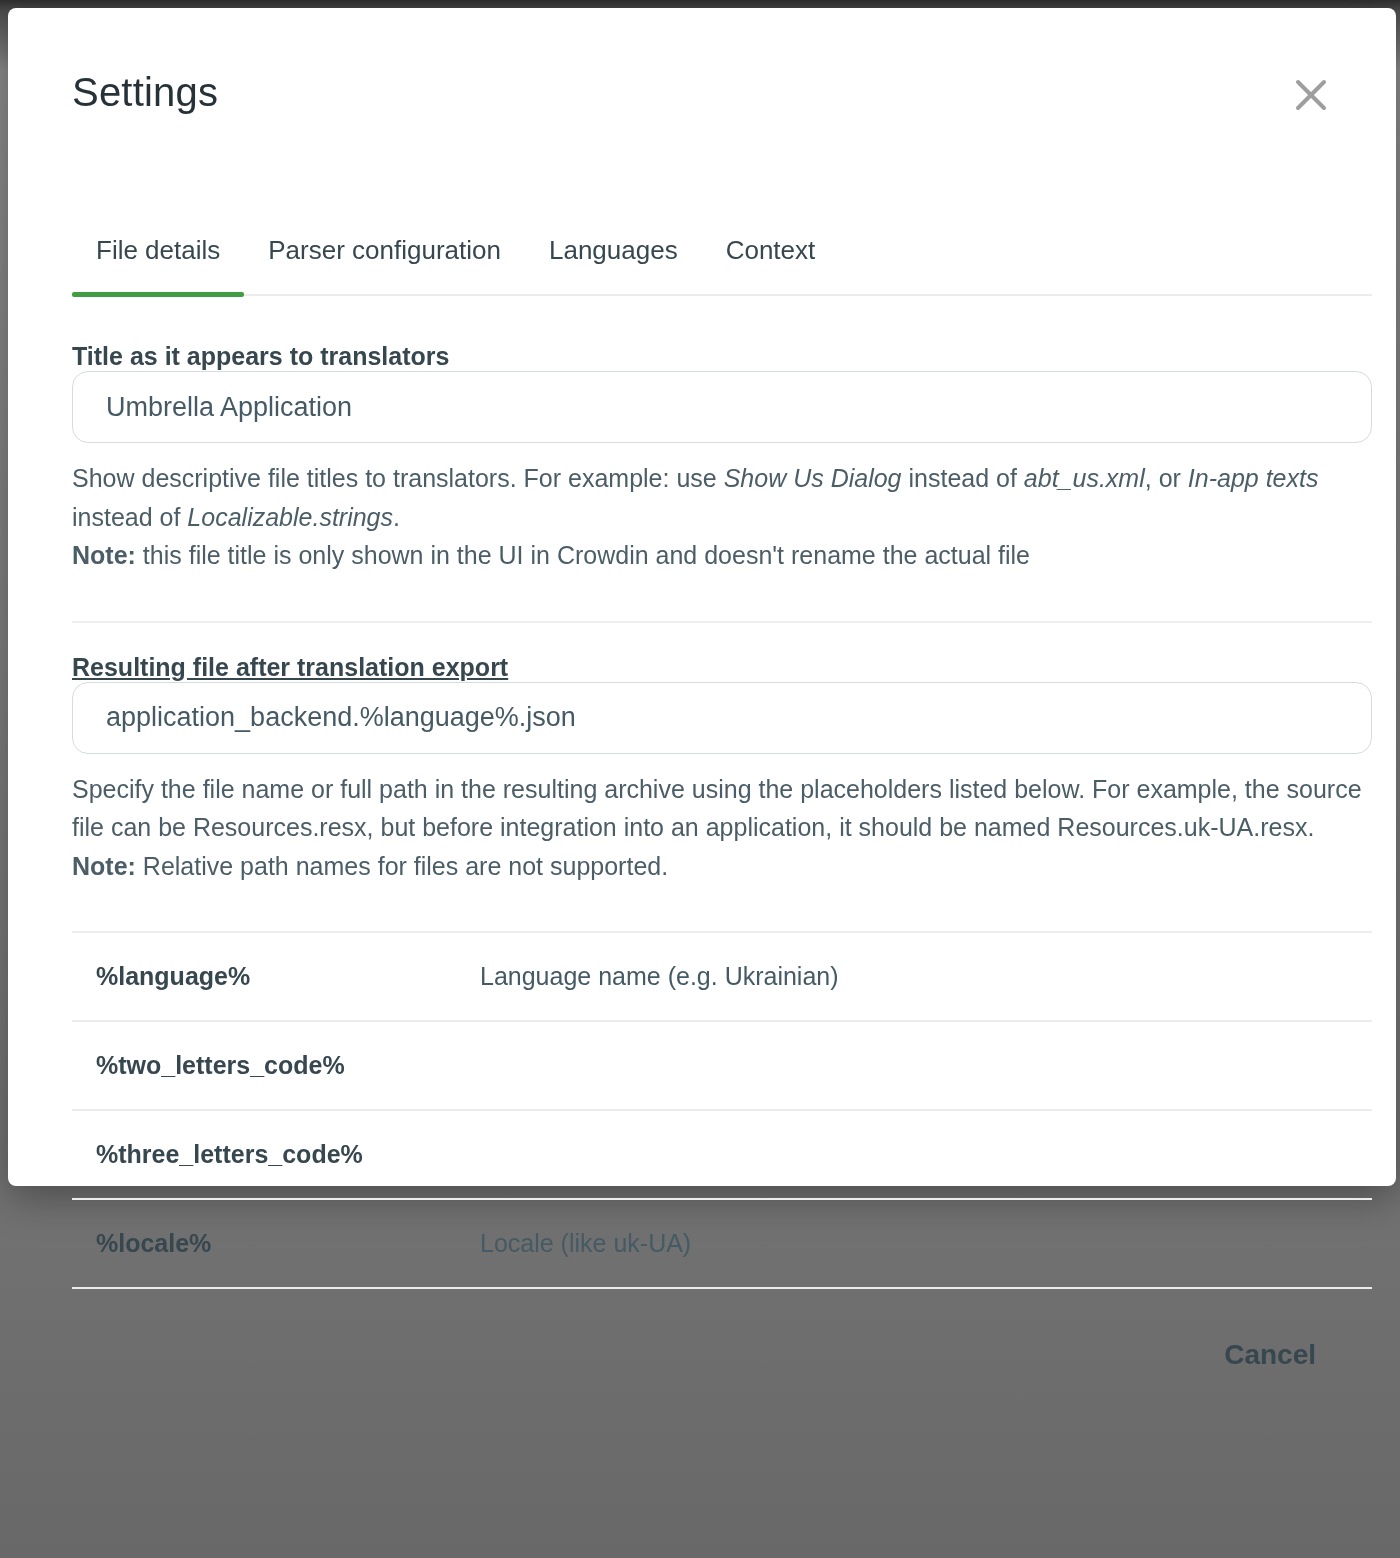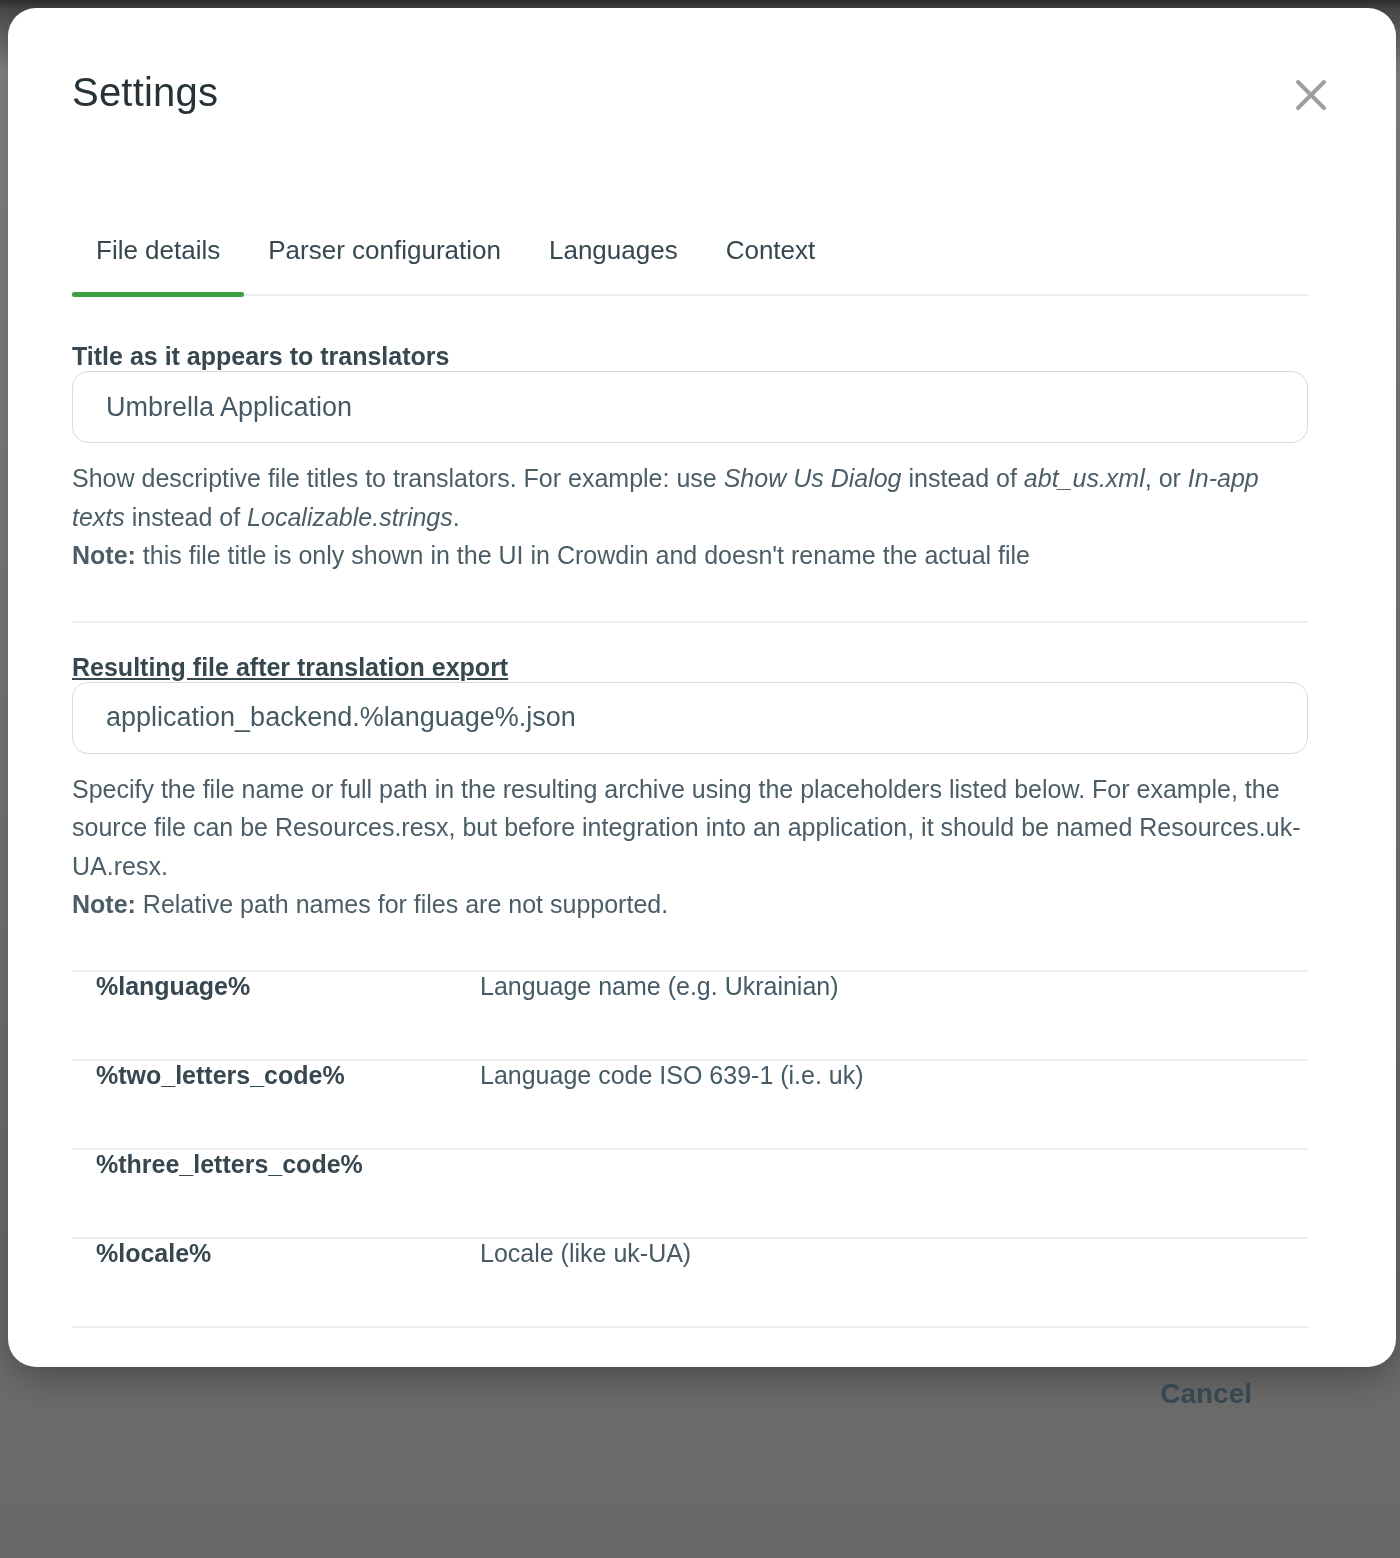--- a/index.html
+++ b/index.html
@@ -5,25 +5,25 @@
   * { margin:0; padding:0; box-sizing:border-box; }
   html,body { width:1400px; height:1558px; }
   body {
     font-family: "Liberation Sans", "DejaVu Sans", sans-serif;
     background: linear-gradient(180deg, #2f2f2f 0px, #4a4a4a 10px, #8d8d8d 70px, #7b7b7b 55%, #686868 100%);
     overflow: hidden;
   }
   .modal {
     position: absolute;
     left: 8px; top: 8px;
-    width: 1388px; height: 1359px;
+    width: 1388px; height: 1178px;
     background: #ffffff;
-    border-radius: 28px;
+    border-radius: 8px;
     box-shadow: 0 10px 40px rgba(0,0,0,.35);
-    padding: 62px 88px 0 64px;
+    padding: 62px 24px 0 64px;
   }
   .dialog-title {
     font-size: 40px;
     font-weight: 500;
     color: #263238;
     letter-spacing: .2px;
   }
   .close-btn {
     position: absolute;
     top: 66px; right: 64px;
@@ -89,21 +89,21 @@
     border-top: 2px solid #efefef;
   }
   .section-2 .field-label { margin-top: 30px; text-decoration: underline; }
   
   .ph-table {
     margin-top: 46px;
     border-top: 2px solid #ececec;
   }
   .ph-row {
     display: flex;
-    align-items: flex-start;
+    align-items: center;
     height: 89px;
     border-bottom: 2px solid #ececec;
     padding-left: 24px;
     font-size: 25px;
   }
   .ph-code {
     flex: 0 0 384px;
     font-weight: 700;
     color: #37474f;
   }
@@ -181,21 +181,20 @@
     </div>
   </div>
 
   <div class="ph-table">
     <div class="ph-row">
       <div class="ph-code">%language%</div>
       <div class="ph-desc">Language name (e.g. Ukrainian)</div>
     </div>
     <div class="ph-row">
       <div class="ph-code">%two_letters_code%</div>
-      <div class="ph-desc">Language code ISO 639-1 (i.e. uk)</div>
     </div>
     <div class="ph-row">
       <div class="ph-code">%three_letters_code%</div>
     </div>
     <div class="ph-row">
       <div class="ph-code">%locale%</div>
       <div class="ph-desc">Locale (like uk-UA)</div>
     </div>
   </div>
 

